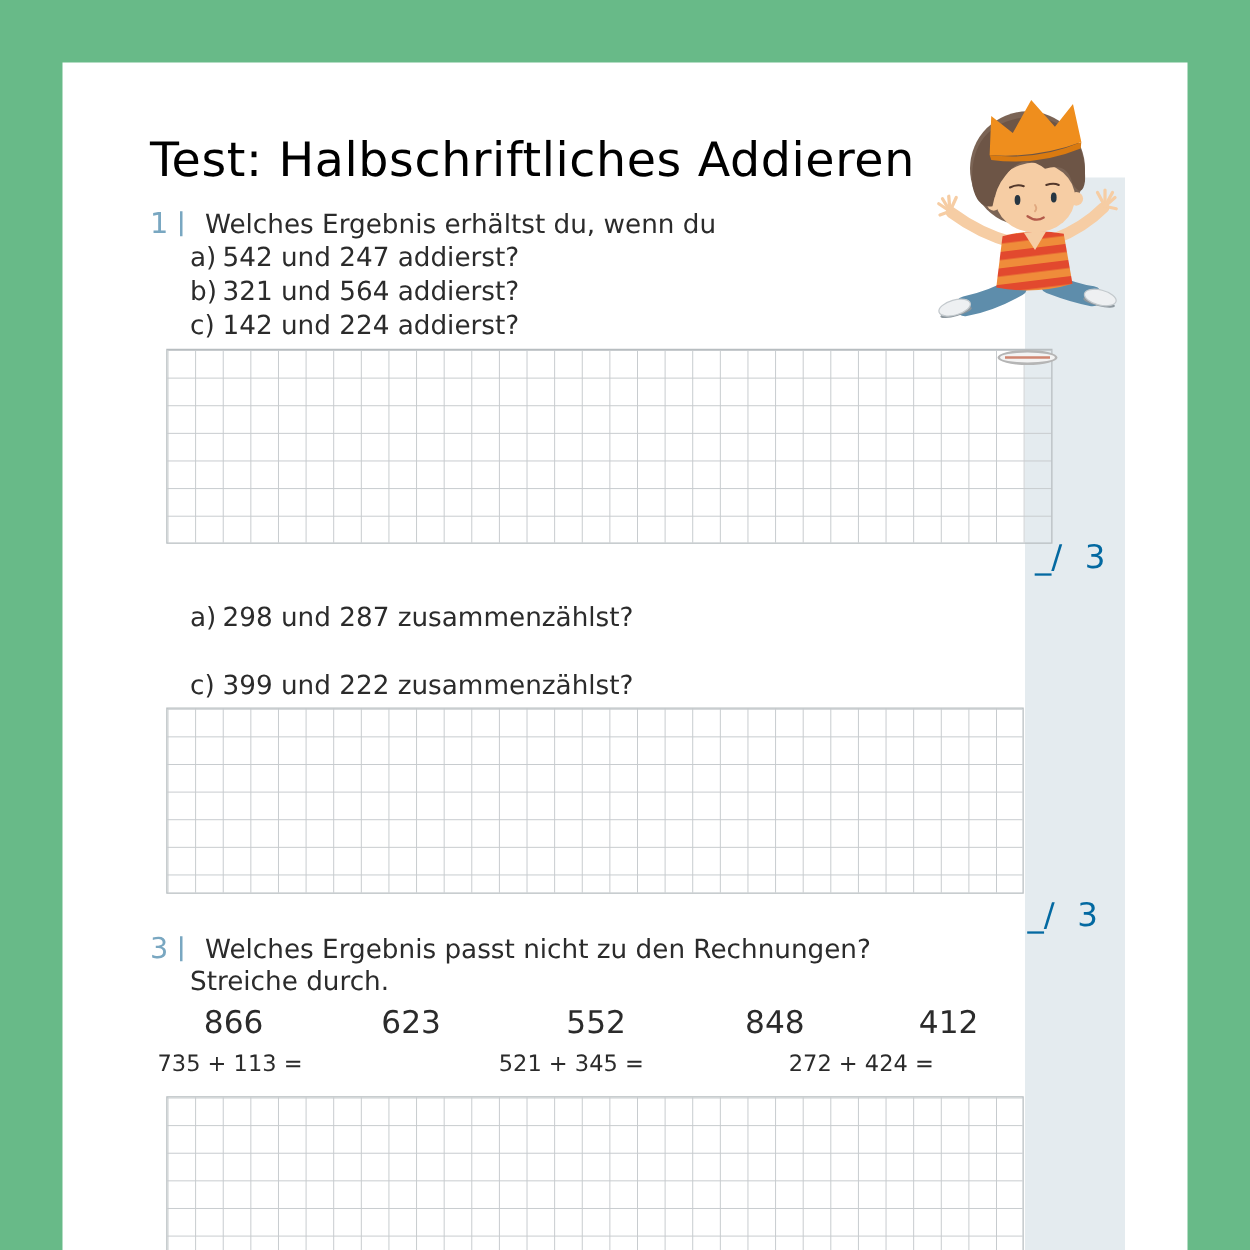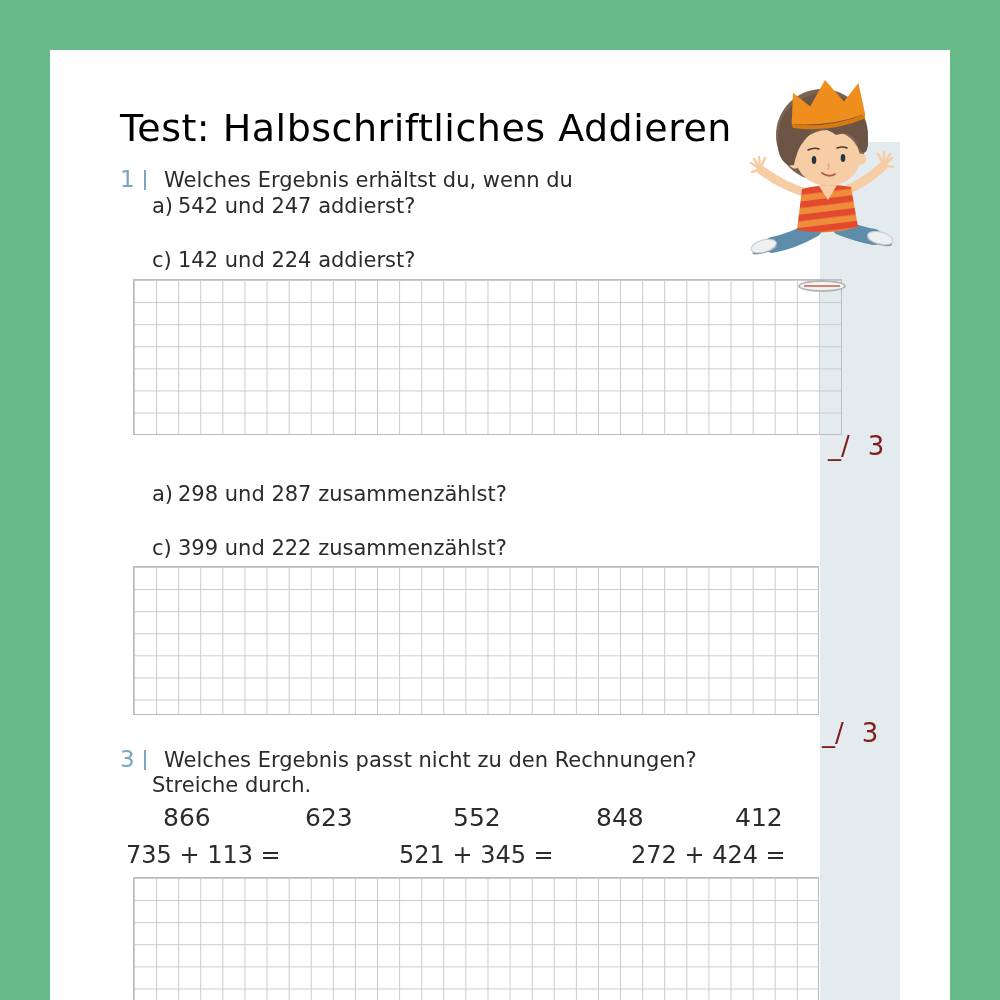--- a/index.html
+++ b/index.html
@@ -30,24 +30,24 @@
   .grid-q3{left:83px;top:827px;width:684px;height:124px;}
   .title{
     position:absolute;left:70px;top:56px;z-index:3;
     font-size:38px;letter-spacing:.5px;color:#000000;white-space:nowrap;
   }
   .qline{position:absolute;z-index:3;white-space:nowrap;font-size:21px;}
   .marker{color:#79a7c1;font-size:23px;display:inline-block;width:24px;}
   .bar{display:inline-block;border-left:2px solid #79a7c1;height:20px;
        vertical-align:-3px;margin-right:18px;}
   .item-label{display:inline-block;width:26px;}
-  .score{position:absolute;z-index:3;font-size:26px;color:#7f1d1d;white-space:nowrap;}
+  .score{position:absolute;z-index:3;font-size:26px;color:#0369a1;white-space:nowrap;}
   .score .pts{margin-left:18px;}
   .opt{position:absolute;z-index:3;font-size:25px;}
-  .eq{position:absolute;z-index:3;font-size:24px;white-space:nowrap;}
+  .eq{position:absolute;z-index:3;font-size:18px;white-space:nowrap;}
   .deco{
     position:absolute;left:748px;top:230px;width:48px;height:12px;z-index:4;
     border:2px solid #b5b5b5;border-radius:50%;box-sizing:border-box;background:#f3f3f3;
   }
   .deco-line{
     position:absolute;left:10%;top:3px;width:80%;height:2px;background:#cf8570;
   }
   .boy{position:absolute;left:698px;top:27px;width:148px;height:186px;z-index:5;}
 </style>
 </head>
@@ -57,20 +57,23 @@
 
   <div class="band"></div>
 
   <div class="title">Test: Halbschriftliches Addieren</div>
 
   <div class="qline" style="left:70px;top:116px;">
     <span class="marker">1</span><span class="bar"></span><span>Welches Ergebnis erhältst du, wenn du</span>
   </div>
   <div class="qline" style="left:102px;top:144px;">
     <span class="item-label">a)</span><span>542 und 247 addierst?</span>
+  </div>
+  <div class="qline" style="left:102px;top:171px;">
+    <span class="item-label">b)</span><span>321 und 564 addierst?</span>
   </div>
   <div class="qline" style="left:102px;top:198px;">
     <span class="item-label">c)</span><span>142 und 224 addierst?</span>
   </div>
 
   <div class="grid grid-q1"></div>
 
   <div class="deco">
     <div class="deco-line"></div>
   </div>

